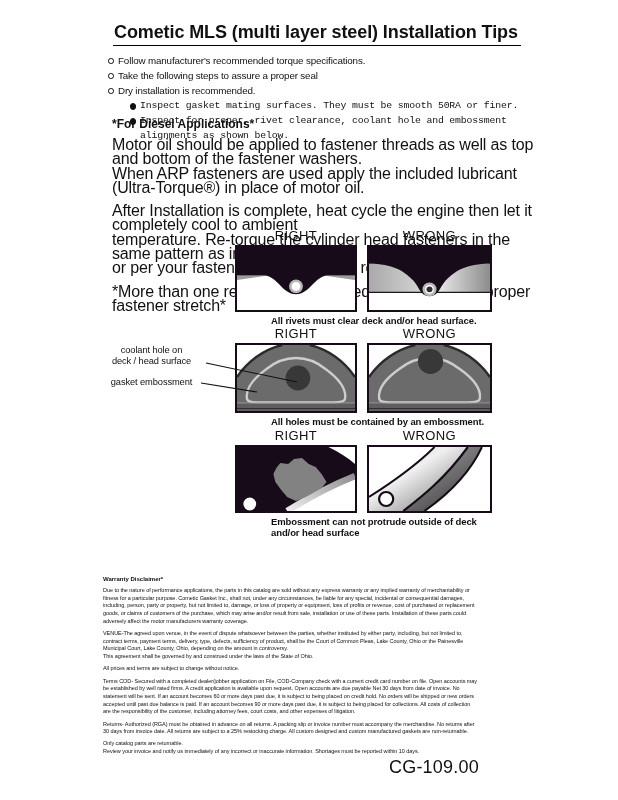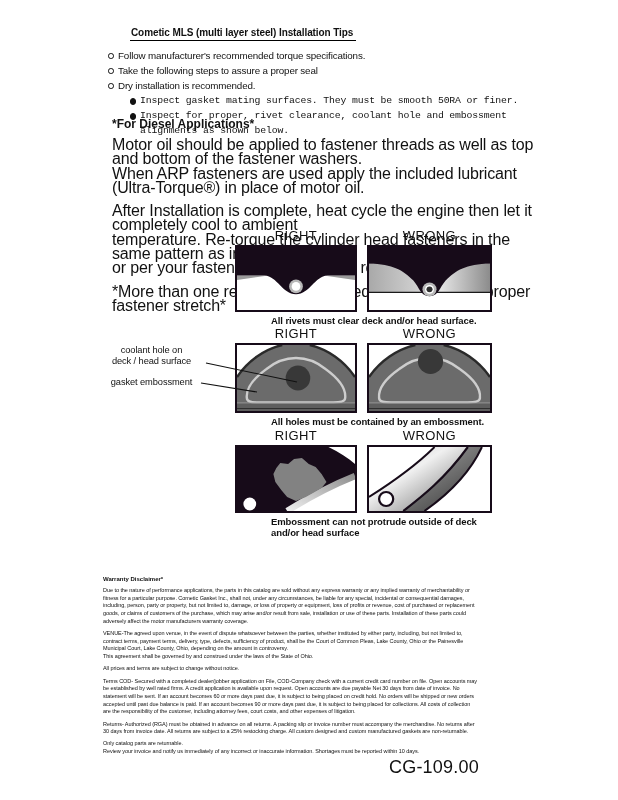--- a/index.html
+++ b/index.html
@@ -1,22 +1,22 @@
 <!DOCTYPE html>
 <html><head>
 <meta charset="utf-8">
 <style>
   html,body{margin:0;padding:0;background:#fff;}
   .page{position:relative;width:618px;height:800px;background:#fff;overflow:hidden;
         font-family:"Liberation Sans","DejaVu Sans",sans-serif;color:#111;}
 
   
   .intro{position:absolute;left:108px;top:22px;width:445px;}
-  .title{font-size:10px;font-weight:bold;letter-spacing:-0.1px;display:inline-block;
-         border-bottom:1.8px solid #000;padding:0 3px 2px 1px;margin:0 0 7px 22px;}
+  .title{font-size:18px;font-weight:bold;letter-spacing:-0.1px;display:inline-block;
+         border-bottom:1.8px solid #000;padding:0 3px 2px 1px;margin:0 0 7px 5px;}
   .tips{list-style:none;margin:0;padding:0;}
   .tips li{position:relative;font-size:9.8px;letter-spacing:-0.15px;line-height:15px;padding-left:10px;}
   .mk{position:absolute;left:0;top:5.4px;width:3.6px;height:3.6px;border:1px solid #111;
       border-radius:50%;background:#fff;}
   .tips li.sub{padding-left:32px;font-family:Liberation Mono, monospace;}
   .tips li.sub .mk{left:21.5px;width:4.2px;height:4.2px;background:#111;}
 
   
   .diesel{position:absolute;left:112px;top:117px;width:432px;}
   .diesel h2{font-size:12px;margin:0 0 7px;}

